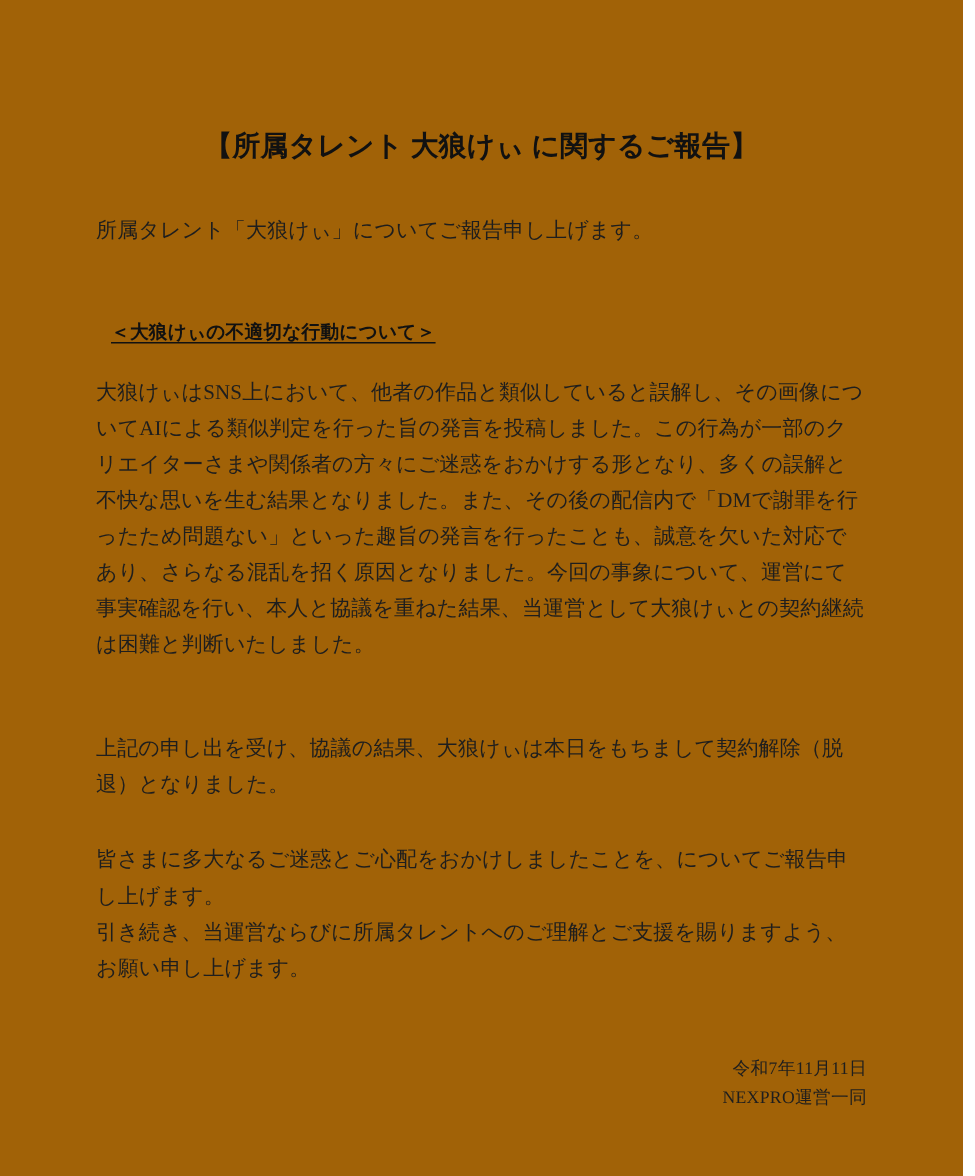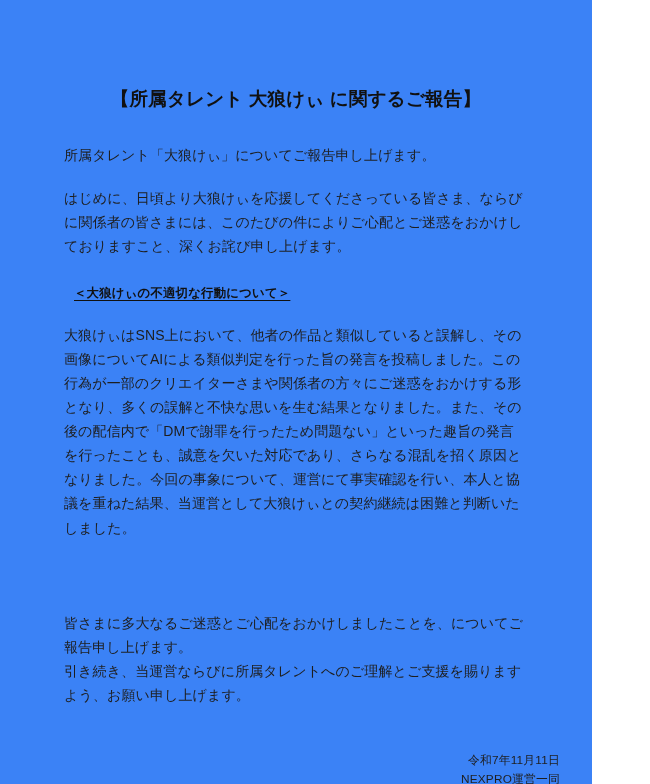--- a/index.html
+++ b/index.html
@@ -8,25 +8,26 @@
   }
   body {
     width: 650px;
     height: 784px;
     background: #ffffff;
     font-family: "Liberation Sans", "DejaVu Sans", sans-serif;
     color: #1a1a1a;
     overflow: hidden;
   }
   .page {
-    width: 592px;
+    width: 642px;
     height: 784px;
     box-sizing: border-box;
-    background: #3b82f6;
+    background: #a16207;
     position: relative;
+    font-family: Liberation Serif, serif;
   }
   .doc-title {
     text-align: center;
     font-size: 18.5px;
     font-weight: bold;
     color: #111111;
     letter-spacing: 0.2px;
     margin: 0;
     padding-top: 85px;
     line-height: 1.5;
@@ -54,21 +55,21 @@
     letter-spacing: 0.2px;
   }
   .section-heading span.underlined {
     text-decoration: underline;
     text-underline-offset: 3px;
     text-decoration-thickness: 1px;
     margin-left: 10px;
   }
   .signature {
     margin-top: 44px;
-    padding-right: 32px;
+    padding-right: 64px;
     text-align: right;
   }
   .signature .sig-line {
     font-size: 11.8px;
     line-height: 1.62;
     color: #1e1e1e;
     letter-spacing: 0.2px;
   }
 </style>
 </head>
@@ -77,37 +78,37 @@
 <div class="page">
 
   <h1 class="doc-title">【所属タレント 大狼けぃ に関するご報告】</h1>
 
   <div class="body-wrap">
 
     <p class="para">所属タレント「大狼けぃ」についてご報告申し上げます。</p>
 
     <div class="gap-md"></div>
 
-    <p class="para">はじめに、日頃より大狼けぃを応援してくださっている皆さま、ならびに関係者の皆さまには、このたびの件によりご心配とご迷惑をおかけしておりますこと、深くお詫び申し上げます。</p>
 
     <div class="gap-lg"></div>
 
     <div class="section-heading">
       <span class="underlined">＜大狼けぃの不適切な行動について＞</span>
     </div>
 
     <div class="gap-md"></div>
 
     <p class="para">大狼けぃはSNS上において、他者の作品と類似していると誤解し、その画像についてAIによる類似判定を行った旨の発言を投稿しました。この行為が一部のクリエイターさまや関係者の方々にご迷惑をおかけする形となり、多くの誤解と不快な思いを生む結果となりました。また、その後の配信内で「DMで謝罪を行ったため問題ない」といった趣旨の発言を行ったことも、誠意を欠いた対応であり、さらなる混乱を招く原因となりました。今回の事象について、運営にて事実確認を行い、本人と協議を重ねた結果、当運営として大狼けぃとの契約継続は困難と判断いたしました。</p>
 
     <div class="gap-lg"></div>
 
 
     <div class="gap-md"></div>
 
+    <p class="para">上記の申し出を受け、協議の結果、大狼けぃは本日をもちまして契約解除（脱退）となりました。</p>
 
 
     <div class="gap-lg"></div>
 
     <p class="para">皆さまに多大なるご迷惑とご心配をおかけしましたことを、についてご報告申し上げます。</p>
 
     <p class="para">引き続き、当運営ならびに所属タレントへのご理解とご支援を賜りますよう、お願い申し上げます。</p>
 
   </div>
 

